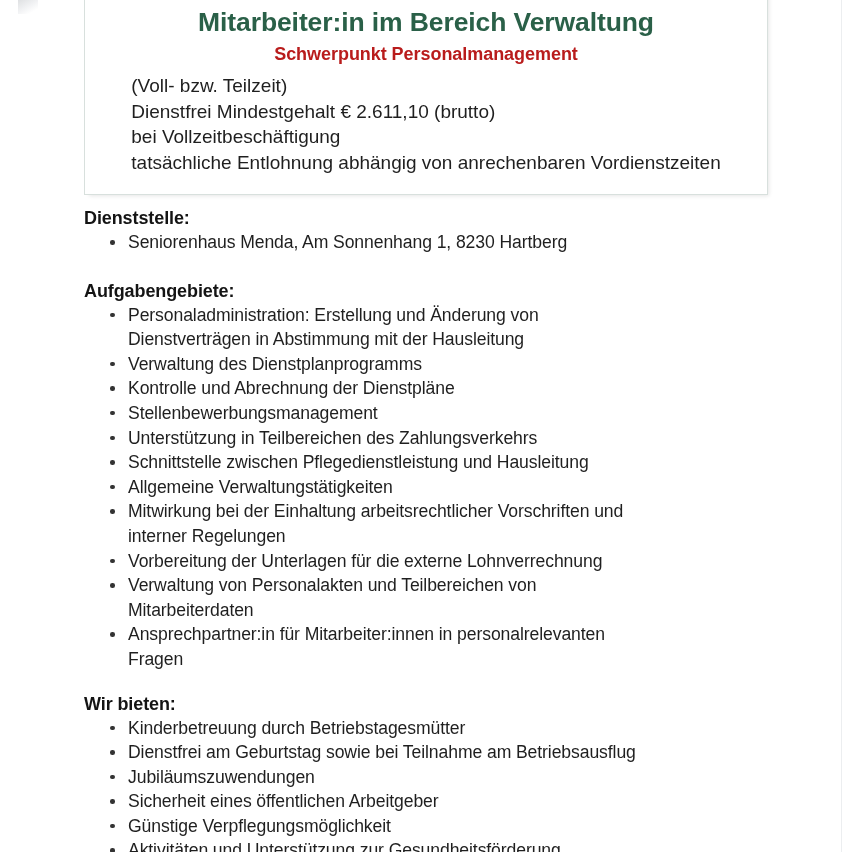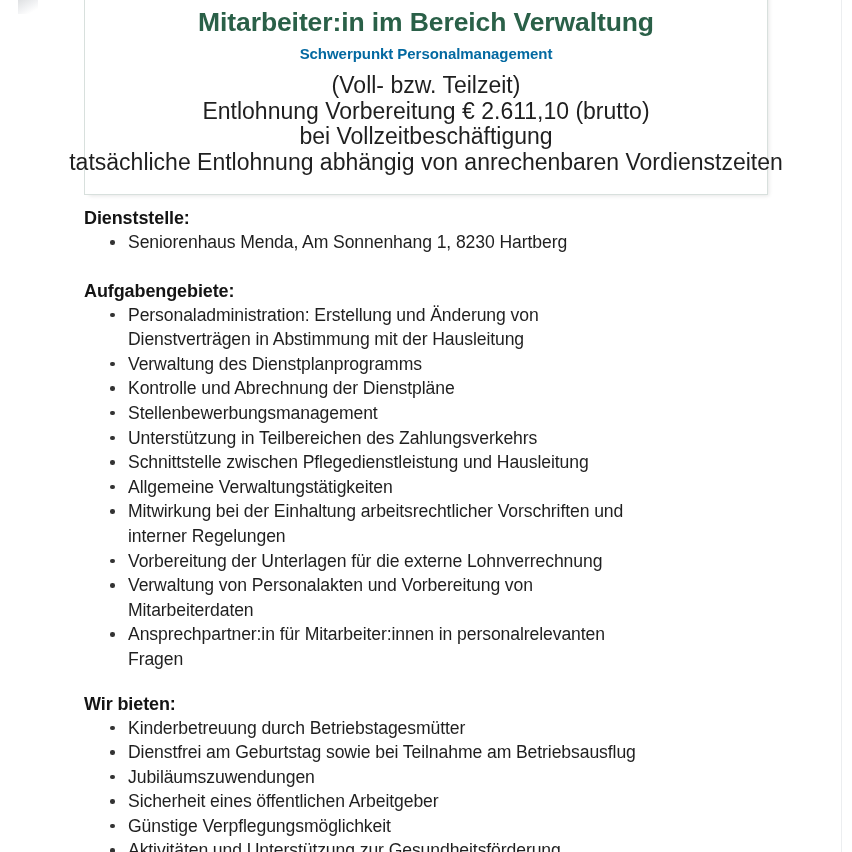--- a/index.html
+++ b/index.html
@@ -59,32 +59,32 @@
 
   .job-title {
     color: #2a6048;
     font-size: 26.5px;
     font-weight: bold;
     line-height: 33px;
     white-space: nowrap;
     letter-spacing: -0.1px;
   }
   .job-subtitle {
-    color: #0369a1;
-    font-size: 15px;
+    color: #b91c1c;
+    font-size: 18px;
     font-weight: bold;
     line-height: 30px;
     text-align: left;
     white-space: nowrap;
     letter-spacing: -0.05px;
   }
   .header-meta {
     margin-top: 4px;
-    text-align: center;
-    font-size: 23px;
+    text-align: left;
+    font-size: 19px;
     line-height: 25.5px;
     color: #1f1f1f;
   }
   .header-meta div { white-space: nowrap; }
 
   
   .content {
     position: absolute;
     left: 0;
     top: 206px;
@@ -134,21 +134,21 @@
 
 <div class="corner-artifact"></div>
 <div class="page-edge-line"></div>
 
 <div class="header-card">
   <div class="spacer"></div>
   <div class="job-title">Mitarbeiter:in im Bereich Verwaltung</div>
   <div class="job-subtitle">Schwerpunkt Personalmanagement</div>
   <div class="header-meta">
     <div>(Voll- bzw. Teilzeit)</div>
-    <div>Entlohnung Vorbereitung € 2.611,10 (brutto)</div>
+    <div>Dienstfrei Mindestgehalt € 2.611,10 (brutto)</div>
     <div>bei Vollzeitbeschäftigung</div>
     <div>tatsächliche Entlohnung abhängig von anrechenbaren Vordienstzeiten</div>
   </div>
 </div>
 
 <div class="content">
 
   <div class="section">
     <div class="section-heading">Dienststelle:</div>
     <ul class="bullets">
@@ -163,21 +163,21 @@
     <ul class="bullets">
       <li>Personaladministration: Erstellung und Änderung von Dienstverträgen in Abstimmung mit der Hausleitung</li>
       <li>Verwaltung des Dienstplanprogramms</li>
       <li>Kontrolle und Abrechnung der Dienstpläne</li>
       <li>Stellenbewerbungsmanagement</li>
       <li>Unterstützung in Teilbereichen des Zahlungsverkehrs</li>
       <li>Schnittstelle zwischen Pflegedienstleistung und Hausleitung</li>
       <li>Allgemeine Verwaltungstätigkeiten</li>
       <li>Mitwirkung bei der Einhaltung arbeitsrechtlicher Vorschriften und interner Regelungen</li>
       <li>Vorbereitung der Unterlagen für die externe Lohnverrechnung</li>
-      <li>Verwaltung von Personalakten und Vorbereitung von Mitarbeiterdaten</li>
+      <li>Verwaltung von Personalakten und Teilbereichen von Mitarbeiterdaten</li>
       <li>Ansprechpartner:in für Mitarbeiter:innen in personalrelevanten Fragen</li>
     </ul>
   </div>
 
   <div class="gap-xs"></div>
 
   <div class="section">
     <div class="section-heading">Wir bieten:</div>
     <ul class="bullets">
       <li>Kinderbetreuung durch Betriebstagesmütter</li>

